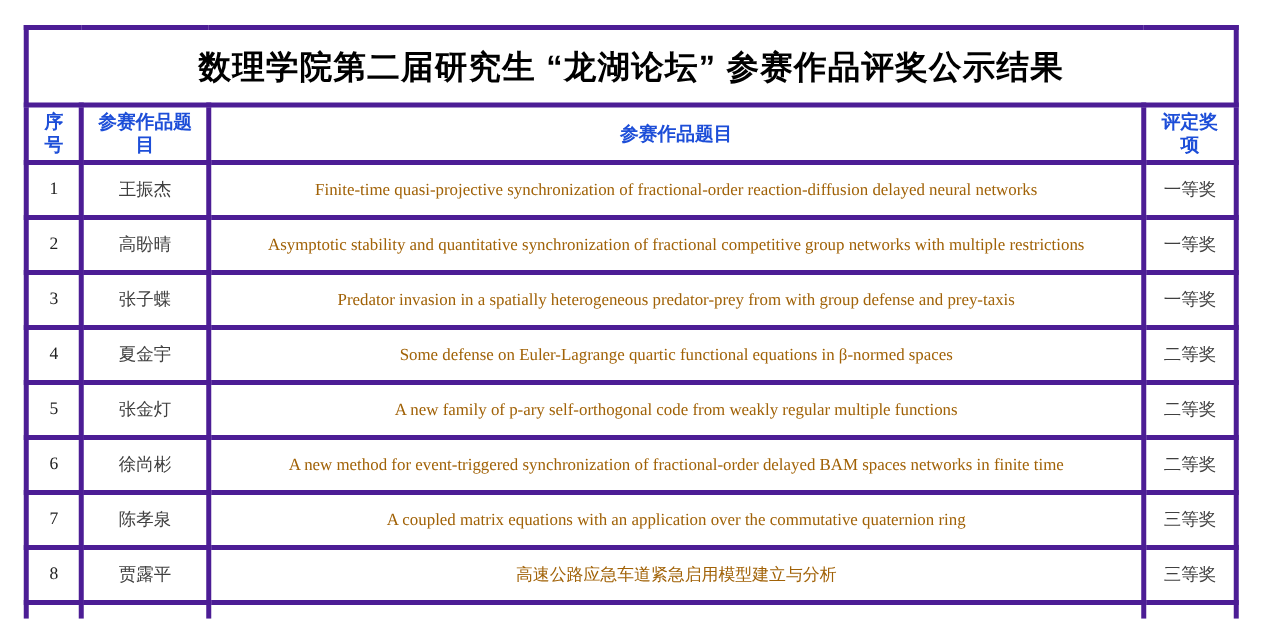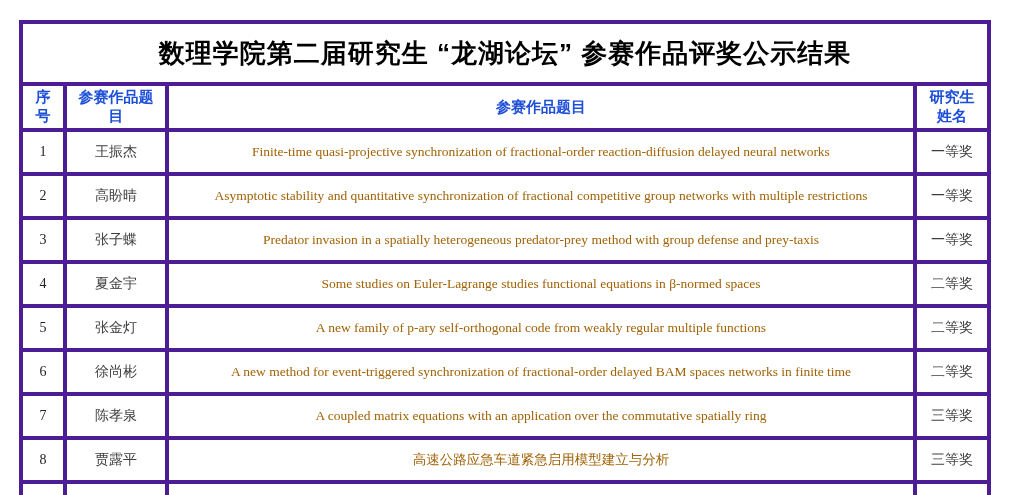--- a/index.html
+++ b/index.html
@@ -78,70 +78,70 @@
       <col class="col-award">
     </colgroup>
     <tbody>
       <tr class="title-row">
         <td colspan="4">数理学院第二届研究生 “龙湖论坛” 参赛作品评奖公示结果</td>
       </tr>
       <tr class="header-row">
         <th>序号</th>
         <th>参赛作品题目</th>
         <th>参赛作品题目</th>
-        <th>研究生姓名</th>
+        <th>评定奖项</th>
       </tr>
     </tbody>
     <tbody>
   <tr class="data-row">
     <td class="cell-no">1</td>
     <td class="cell-name">王振杰</td>
     <td class="cell-topic">Finite-time quasi-projective synchronization of fractional-order reaction-diffusion delayed  neural networks</td>
     <td class="cell-award">一等奖</td>
   </tr>
 
   <tr class="data-row">
     <td class="cell-no">2</td>
     <td class="cell-name">高盼晴</td>
     <td class="cell-topic">Asymptotic stability and quantitative synchronization of fractional competitive group networks with multiple restrictions</td>
     <td class="cell-award">一等奖</td>
   </tr>
 
   <tr class="data-row">
     <td class="cell-no">3</td>
     <td class="cell-name">张子蝶</td>
-    <td class="cell-topic">Predator invasion in a spatially heterogeneous predator-prey method with group defense and prey-taxis</td>
+    <td class="cell-topic">Predator invasion in a spatially heterogeneous predator-prey from with group defense and prey-taxis</td>
     <td class="cell-award">一等奖</td>
   </tr>
 
   <tr class="data-row">
     <td class="cell-no">4</td>
     <td class="cell-name">夏金宇</td>
-    <td class="cell-topic">Some studies on Euler-Lagrange studies functional equations in β-normed spaces</td>
+    <td class="cell-topic">Some defense on Euler-Lagrange quartic functional equations in β-normed spaces</td>
     <td class="cell-award">二等奖</td>
   </tr>
 
   <tr class="data-row">
     <td class="cell-no">5</td>
     <td class="cell-name">张金灯</td>
     <td class="cell-topic">A new family of p-ary self-orthogonal code from weakly regular multiple functions</td>
     <td class="cell-award">二等奖</td>
   </tr>
 
   <tr class="data-row">
     <td class="cell-no">6</td>
     <td class="cell-name">徐尚彬</td>
     <td class="cell-topic">A new method for event-triggered synchronization of fractional-order delayed BAM spaces networks in finite time</td>
     <td class="cell-award">二等奖</td>
   </tr>
 
   <tr class="data-row">
     <td class="cell-no">7</td>
     <td class="cell-name">陈孝泉</td>
-    <td class="cell-topic">A coupled matrix equations with an application over the commutative spatially ring</td>
+    <td class="cell-topic">A coupled matrix equations with an application over the commutative quaternion ring</td>
     <td class="cell-award">三等奖</td>
   </tr>
 
   <tr class="data-row">
     <td class="cell-no">8</td>
     <td class="cell-name">贾露平</td>
     <td class="cell-topic">高速公路应急车道紧急启用模型建立与分析</td>
     <td class="cell-award">三等奖</td>
   </tr>
 

